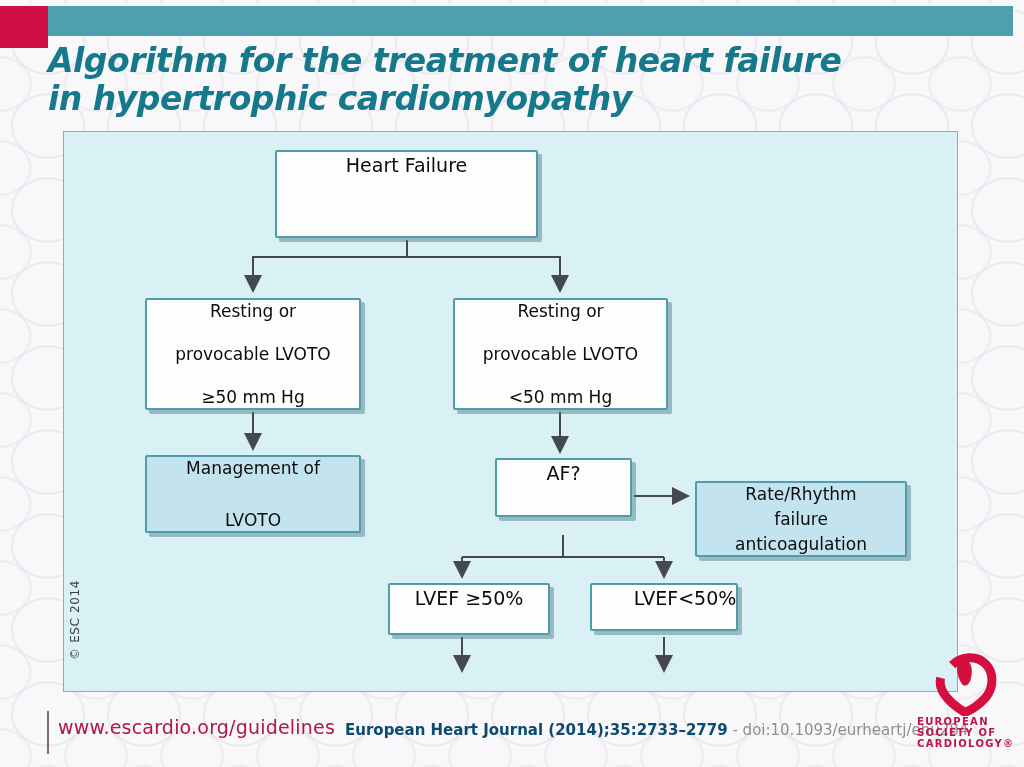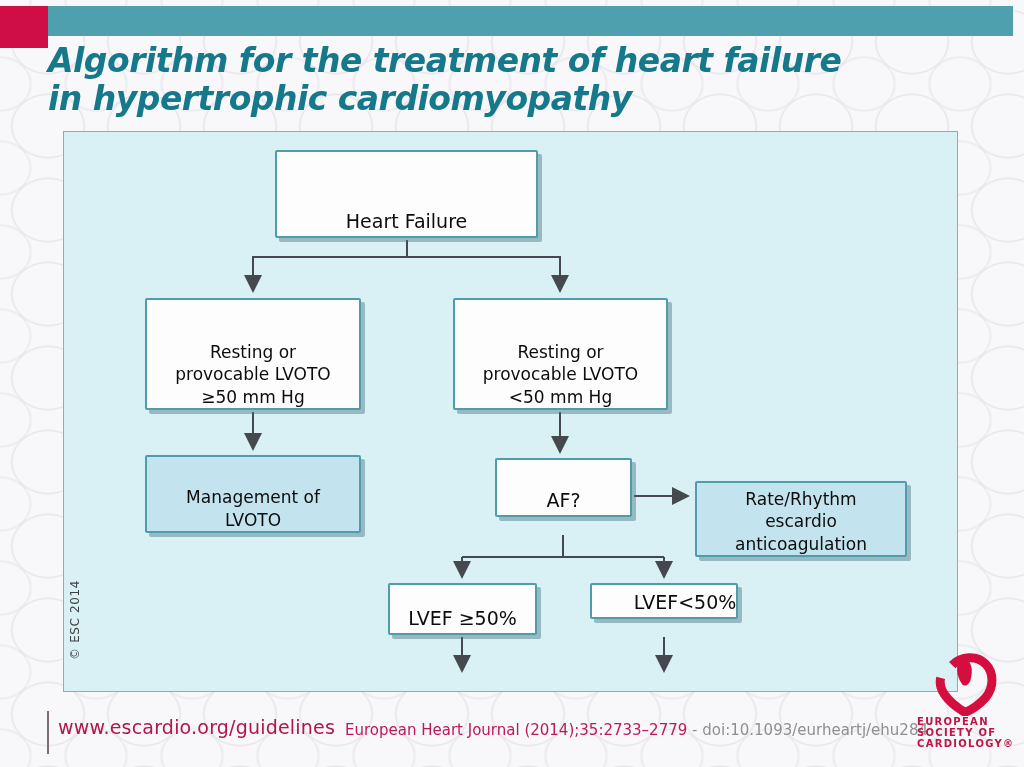--- a/index.html
+++ b/index.html
@@ -16,45 +16,45 @@
   .red-block{left:0;top:6px;width:48px;height:42px;background:#cf0e45;}
   .teal-bar{left:48px;top:6px;width:965px;height:30px;background:#4f9fae;}
   
   .page-title{left:48px;top:42px;color:#15798b;font-weight:bold;font-size:33px;line-height:38px;letter-spacing:-0.5px;font-style:italic;}
   
   .panel{left:63px;top:131px;width:893px;height:559px;background:#d9f0f5;border:1px solid #93aab2;}
   
   .node{
     position:absolute;box-sizing:border-box;border:2px solid #4e9dab;border-radius:2px;
     background:#fdfdfd;box-shadow:4px 4px 0 rgba(74,118,130,0.45);
-    display:flex;flex-direction:column;justify-content:flex-end;align-items:center;
+    display:flex;flex-direction:column;justify-content:space-between;align-items:center;
     text-align:center;color:#0c0c0c;font-size:17px;line-height:1.32;
   }
   .node.filled{background:#c3e4ef;}
   .node.t-lg{font-size:19px;line-height:1.45;}
   .n0{left:275px;top:150px;width:263px;height:88px;}
   .n1{left:145px;top:298px;width:216px;height:112px;}
   .n2{left:453px;top:298px;width:215px;height:112px;}
   .n3{left:145px;top:455px;width:216px;height:78px;}
   .n4{left:495px;top:458px;width:137px;height:59px;}
   .n5{left:695px;top:457px;width:212px;height:76px;margin-top:24px;}
-  .n6{left:388px;top:583px;width:149px;height:52px;}
-  .n7{left:590px;top:583px;width:148px;height:36px;padding-left:42px;}
+  .n6{left:388px;top:583px;width:162px;height:52px;}
+  .n7{left:590px;top:583px;width:148px;height:48px;padding-left:42px;}
   
   .arrows{left:0;top:0;width:1024px;height:767px;pointer-events:none;}
   
   .copyright{
     left:20px;top:613px;width:110px;height:14px;text-align:center;
     transform:rotate(-90deg);color:#3f4145;font-size:12px;letter-spacing:0.6px;white-space:nowrap;
   }
   
   .footer-rule{left:47px;top:711px;width:2px;height:43px;background:#7d6c74;}
   .footer-url{left:58px;top:716px;color:#b11549;font-weight:normal;font-size:19px;letter-spacing:0.2px;}
   .footer-cite{left:345px;top:721px;font-size:15px;color:#8f8f8f;}
-  .footer-cite .dark{color:#be185d;font-weight:normal;}
+  .footer-cite .dark{color:#0c4a6e;font-weight:bold;}
   
   .logo{left:905px;top:648px;width:115px;height:115px;}
   .logo svg{position:absolute;left:28px;top:2px;}
   .logo-text{position:absolute;left:12px;top:68px;color:#c01445;font-weight:bold;font-size:10px;line-height:11px;letter-spacing:1.3px;white-space:nowrap;}
 </style>
 </head>
 <body>
 
 <div class="abs red-block"></div>
 <div class="abs teal-bar"></div>
@@ -109,21 +109,21 @@
   <div>Management of</div>
   <div>LVOTO</div>
 </div>
 
 <div class="node n4 t-lg">
   <div>AF?</div>
 </div>
 
 <div class="node n5 filled">
   <div>Rate/Rhythm</div>
-  <div>escardio</div>
+  <div>failure</div>
   <div>anticoagulation</div>
 </div>
 
 <div class="node n6 t-lg">
   <div>LVEF ≥50%</div>
 </div>
 
 <div class="node n7 t-lg">
   <div>LVEF&lt;50%</div>
 </div>

